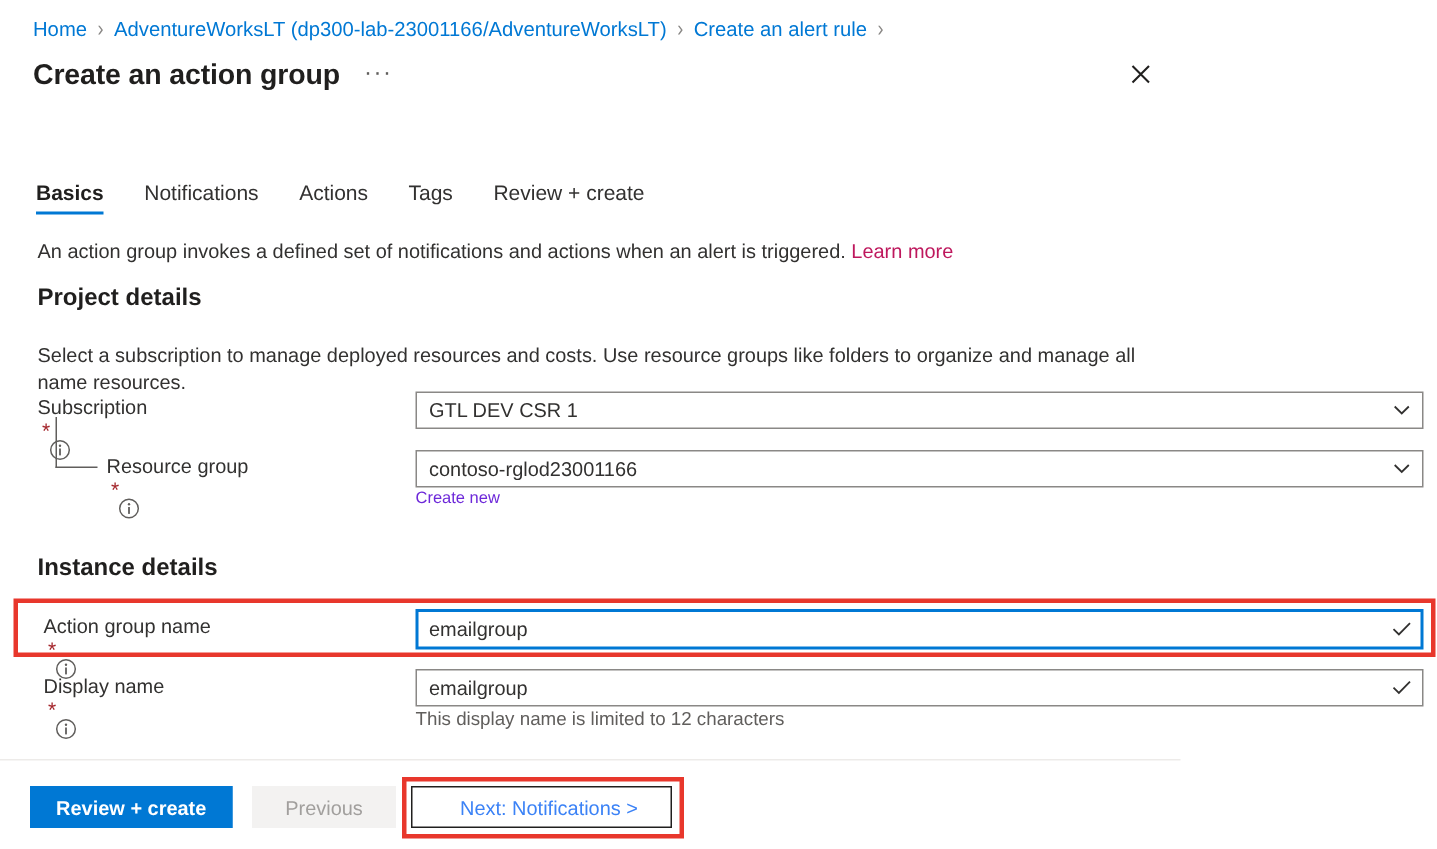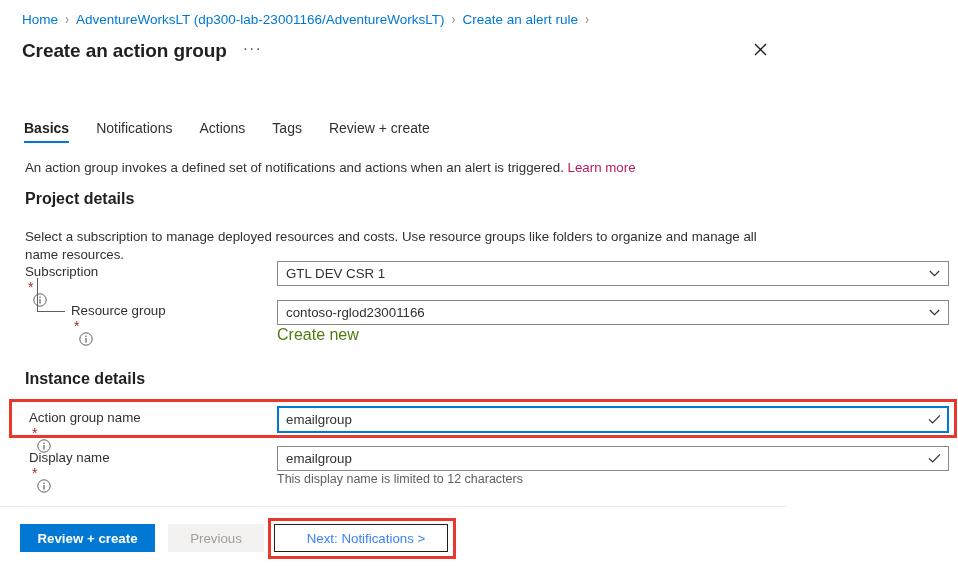--- a/index.html
+++ b/index.html
@@ -236,22 +236,22 @@
 
   #field-subscription { top: 261px; }
   #field-resource-group { top: 300px; }
   #field-action-group-name { top: 406px; height: 27px; }
   #field-display-name { top: 446px; }
 
   .create-new-link {
     position: absolute;
     left: 277px;
     top: 326px;
-    font-size: 16px;
-    color: #4d7c0f;
+    font-size: 11px;
+    color: #6d28d9;
     cursor: pointer;
     text-decoration: none;
   }
 
   .help-text {
     position: absolute;
     left: 277px;
     top: 472px;
     font-size: 12.5px;
     color: #605e5c;

